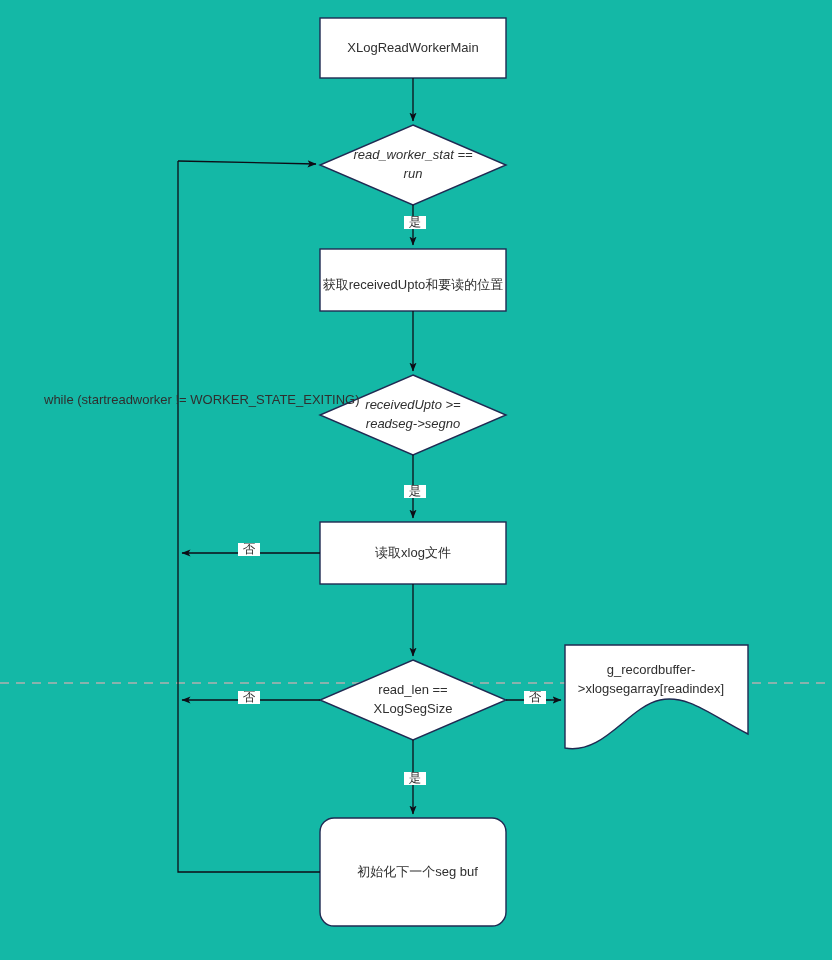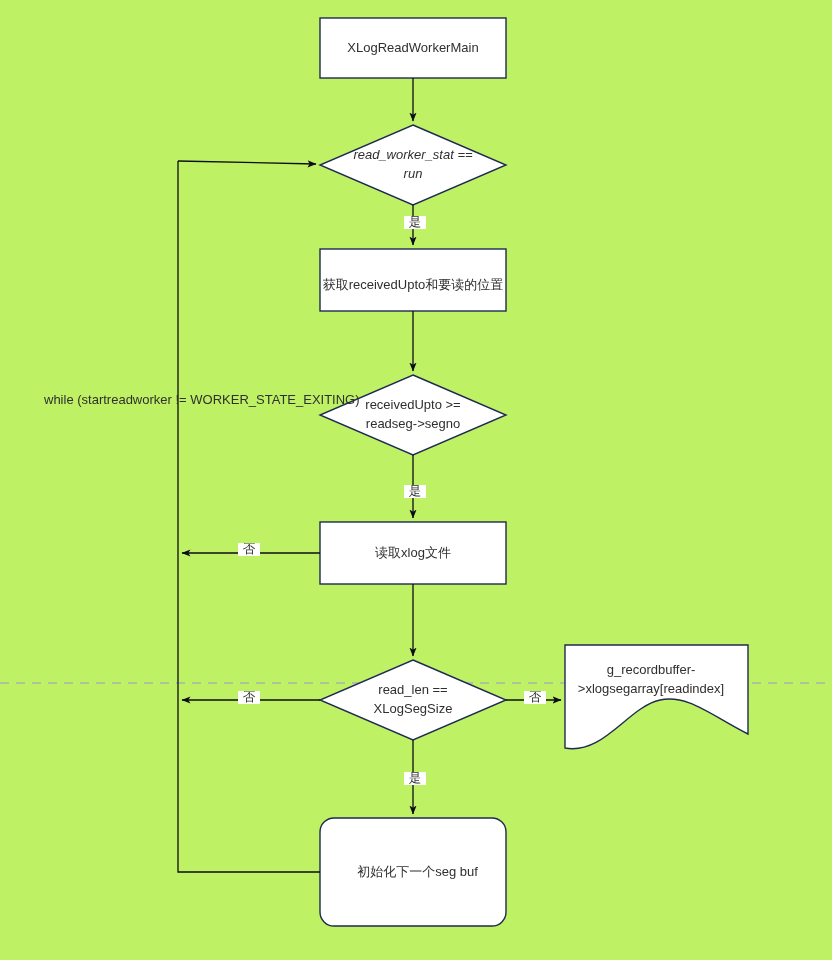--- a/index.html
+++ b/index.html
@@ -4,21 +4,21 @@
 <style>
   html,body{margin:0;padding:0;background:#ffffff;}
   body{
     font-family:"Liberation Sans","DejaVu Sans",sans-serif;
     color:#2f2f2f;
   }
   #canvas{
     position:relative;
     width:832px;
     height:960px;
-    background:#bef264;
+    background:#14b8a6;
     overflow:hidden;
   }
   #flow-svg{
     position:absolute;
     left:0; top:0;
     width:832px;
     height:960px;
   }
   .node-label{
     position:absolute;
@@ -103,21 +103,21 @@
     <line x1="320" y1="700" x2="182" y2="700" stroke="#0d0d16" stroke-width="1.3" marker-end="url(#arrow)"></line>
   </svg>
 
   <div class="node-label" style="left:320px;top:18px;width:186px;height:60px;">XLogReadWorkerMain</div>
 
   <div class="node-label" style="left:330px;top:135px;width:166px;height:60px;font-style:italic;">read_worker_stat ==
 run</div>
 
   <div class="node-label" style="left:320px;top:249px;width:186px;height:72px;">获取receivedUpto和要读的位置</div>
 
-  <div class="node-label" style="left:330px;top:385px;width:166px;height:60px;">receivedUpto &gt;=
+  <div class="node-label" style="left:330px;top:385px;width:166px;height:60px;font-style:italic;">receivedUpto &gt;=
 readseg-&gt;segno</div>
 
   <div class="node-label" style="left:320px;top:522px;width:186px;height:62px;">读取xlog文件</div>
 
   <div class="node-label" style="left:330px;top:670px;width:166px;height:60px;">read_len ==
 XLogSegSize</div>
 
   <div class="node-label" style="left:567px;top:650px;width:168px;height:60px;">g_recordbuffer-
 &gt;xlogsegarray[readindex]</div>
 

